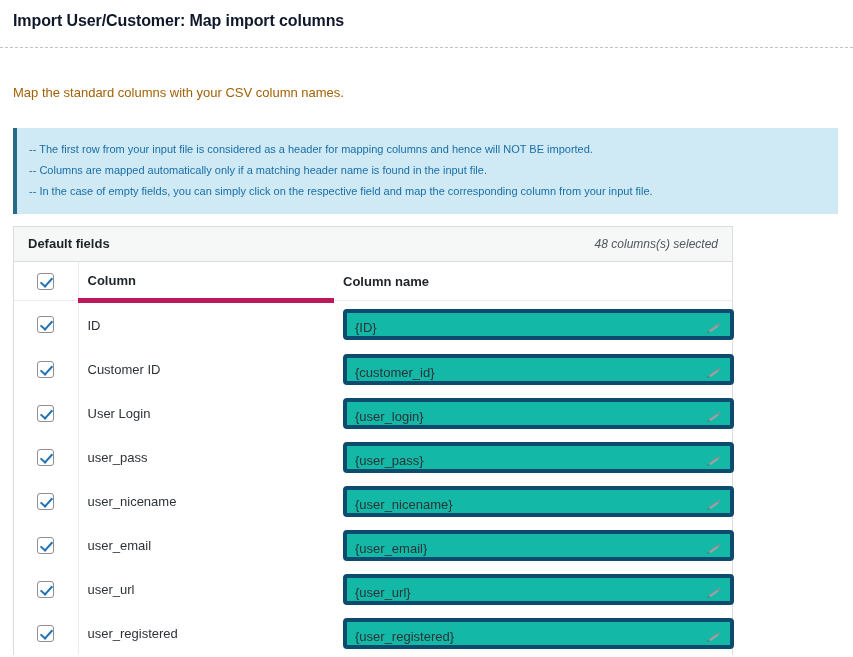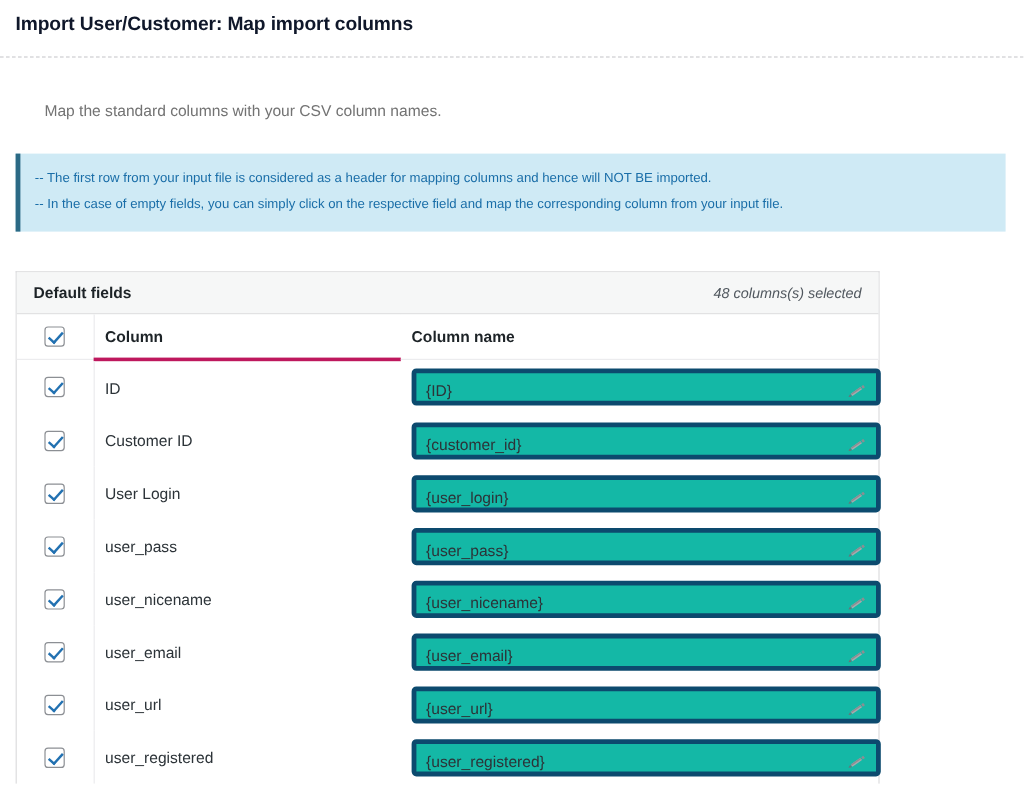--- a/index.html
+++ b/index.html
@@ -44,23 +44,22 @@
     border-radius: 5px;
     white-space: nowrap;
   }
 
   
   .intro-text {
     position: absolute;
     left: 13px;
     top: 85px;
     font-size: 13px;
-    color: #737373;
+    color: #a16207;
     white-space: nowrap;
-    margin-left: 24px;
   }
 
   
   .notice {
     position: absolute;
     left: 13px;
     top: 128px;
     width: 825px;
     box-sizing: border-box;
     background: #cfeaf5;
@@ -129,21 +128,21 @@
     color: #1d2327;
     text-align: left;
     background: #ffffff;
   }
   thead th.th-check {
     border-right: 1px solid #ececee;
     text-align: center;
   }
   thead th.th-col {
     padding-left: 9px;
-    border-bottom: 3px solid #be185d;
+    border-bottom: 5px solid #be185d;
   }
   thead th.th-name {
     padding-left: 9px;
     border-bottom: 1px solid #ececee;
   }
   thead th.th-check-inner {
     border-bottom: 1px solid #ececee;
   }
 
   tbody td {
@@ -233,20 +232,21 @@
 <div class="clip-bottom">
 
   <div class="page-header">
     <div class="page-title">Import User/Customer: Map import columns</div>
   </div>
 
   <div class="intro-text">Map the standard columns with your CSV column names.</div>
 
   <div class="notice">
     <div class="notice-line">-- The first row from your input file is considered as a header for mapping columns and hence will NOT BE imported.</div>
+    <div class="notice-line">-- Columns are mapped automatically only if a matching header name is found in the input file.</div>
     <div class="notice-line">-- In the case of empty fields, you can simply click on the respective field and map the corresponding column from your input file.</div>
   </div>
 
   <div class="card">
 
     <div class="card-head">
       <span class="card-head-title">Default fields</span>
       <span class="card-head-count">48 columns(s) selected</span>
     </div>
 

